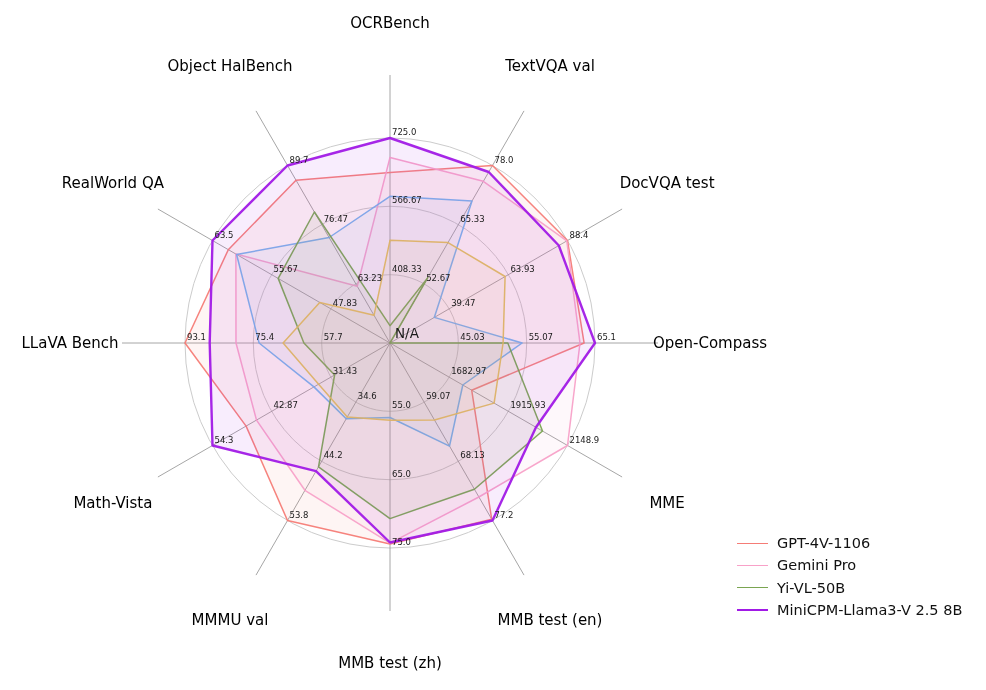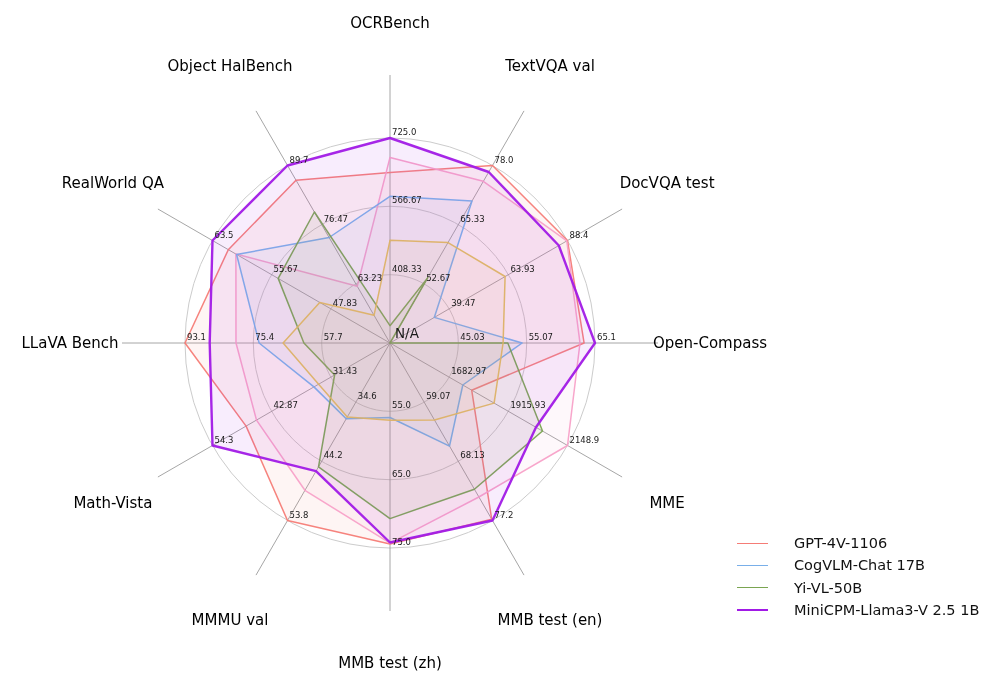--- a/index.html
+++ b/index.html
@@ -15,21 +15,21 @@
   #legend {
     position: absolute;
     left: 737px;
     top: 532px;
     display: flex;
     flex-direction: column;
   }
   .legend-row {
     display: flex;
     align-items: center;
-    gap: 26px;
+    gap: 9px;
     height: 22.3px;
   }
   .legend-line {
     display: inline-block;
     width: 31px;
     height: 0;
   }
   .legend-label {
     font-size: 14.5px;
     color: #111111;
@@ -112,25 +112,25 @@
         <text x="70.0" y="348.0" font-size="15" fill="#000000" text-anchor="middle">LLaVA Bench</text>
         <text x="112.9" y="188.0" font-size="15" fill="#000000" text-anchor="middle">RealWorld QA</text>
         <text x="230.0" y="70.9" font-size="15" fill="#000000" text-anchor="middle">Object HalBench</text>
       </svg></div>
   <div id="legend">
       <div class="legend-row">
         <span class="legend-line" style="border-top: 1.6px solid rgb(245, 124, 118);"></span>
         <span class="legend-label">GPT-4V-1106</span>
       </div>
       <div class="legend-row">
-        <span class="legend-line" style="border-top: 1.6px solid rgb(121, 175, 233);"></span>
-        <span class="legend-label">CogVLM-Chat 17B</span>
+        <span class="legend-line" style="border-top: 1.6px solid rgb(248, 161, 200);"></span>
+        <span class="legend-label">Gemini Pro</span>
       </div>
       <div class="legend-row">
         <span class="legend-line" style="border-top: 1.6px solid rgb(122, 165, 81);"></span>
         <span class="legend-label">Yi-VL-50B</span>
       </div>
       <div class="legend-row">
         <span class="legend-line" style="border-top: 2.4px solid rgb(161, 26, 230);"></span>
-        <span class="legend-label">MiniCPM-Llama3-V 2.5 1B</span>
+        <span class="legend-label">MiniCPM-Llama3-V 2.5 8B</span>
       </div>
     </div>
 </div>
 
 </body></html>

